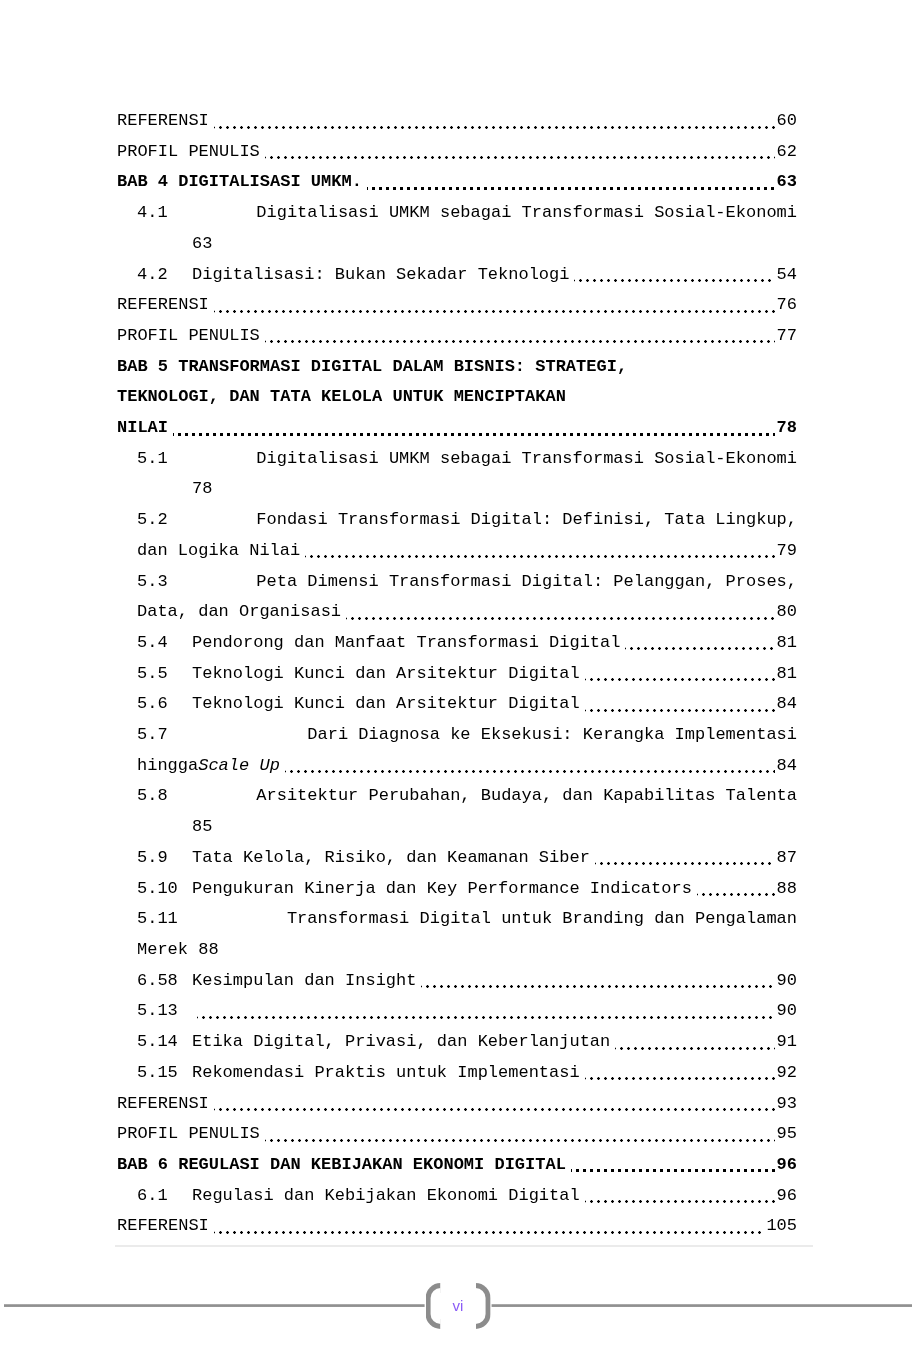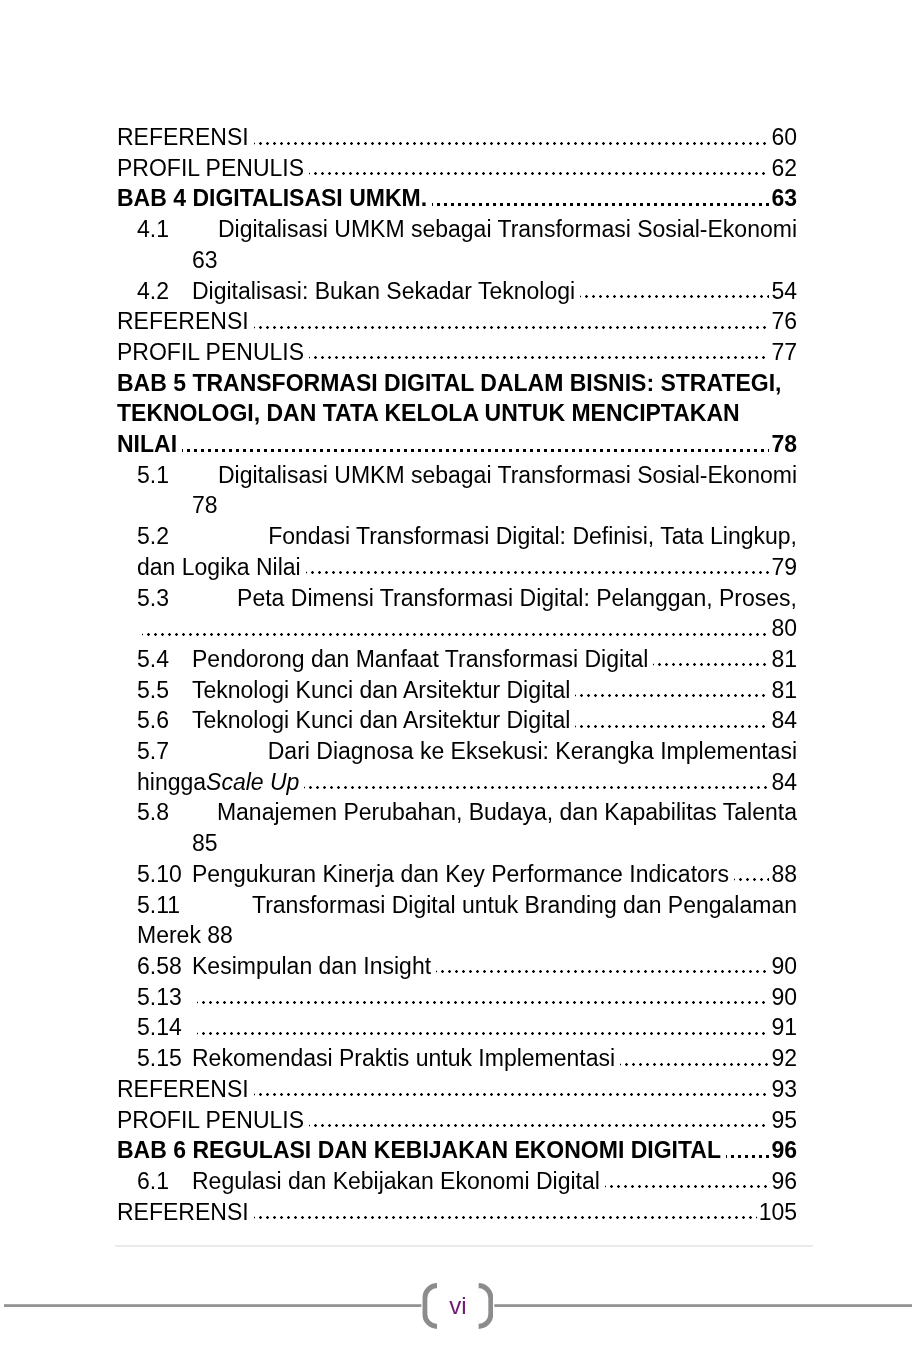--- a/index.html
+++ b/index.html
@@ -1,22 +1,22 @@
 <!DOCTYPE html>
 <html><head>
 <meta charset="utf-8">
 <style>
   html,body{margin:0;padding:0;}
   body{
     width:916px;height:1360px;position:relative;background:#ffffff;
     font-family:"Liberation Sans", sans-serif;color:#000;overflow:hidden;
   }
   .toc{
-    position:absolute;left:117px;top:122px;width:680px;
-    font-size:23px;line-height:30.7px;
+    position:absolute;left:117px;top:106px;width:680px;
+    font-size:17px;line-height:30.7px;font-family:Liberation Mono, monospace;
   }
   .row{display:flex;align-items:baseline;white-space:nowrap;}
   .row.ind1{padding-left:20px;justify-content:space-between;}
   .row.ind2{padding-left:75px;}
   .row.bold{font-weight:bold;text-align:right;}
   .num{display:inline-block;width:55px;flex:0 0 55px;}
   .it{font-style:italic;}
   .leader{
     flex:1 1 auto;min-width:10px;align-self:stretch;
     background-image:radial-gradient(circle, #000 1.15px, transparent 1.5px);
@@ -41,21 +41,21 @@
     padding:0 1px;
   }
   .bracket{width:15px;height:46px;box-sizing:border-box;flex:0 0 auto;}
   .bracket.left{
     border:5px solid #8c8c8c;border-right:none;border-radius:15px 0 0 15px;
   }
   .bracket.right{
     border:5px solid #8c8c8c;border-left:none;border-radius:0 15px 15px 0;
   }
   .page-label{
-    font-size:24px;line-height:20px;padding:0 12px;color:#701a75;
+    font-size:15px;line-height:20px;padding:0 12px;color:#8b5cf6;
   }
 </style>
 </head>
 <body>
 
 <div class="toc">
     <div class="row ind0">
       <span>REFERENSI</span>
       <span class="leader"></span>
       <span class="page">60</span>
@@ -118,20 +118,21 @@
     <div class="row ind1">
       <span>dan Logika Nilai</span>
       <span class="leader"></span>
       <span class="page">79</span>
     </div>
     <div class="row ind1">
       <span class="num">5.3</span>
       <span>Peta Dimensi Transformasi Digital: Pelanggan, Proses,</span>
     </div>
     <div class="row ind1">
+      <span>Data, dan Organisasi</span>
       <span class="leader"></span>
       <span class="page">80</span>
     </div>
     <div class="row ind1">
       <span class="num">5.4</span>
       <span>Pendorong dan Manfaat Transformasi Digital</span>
       <span class="leader"></span>
       <span class="page">81</span>
     </div>
     <div class="row ind1">
@@ -151,26 +152,32 @@
       <span>Dari Diagnosa ke Eksekusi: Kerangka Implementasi</span>
     </div>
     <div class="row ind1">
       <span>hingga </span>
       <span class="it">Scale Up</span>
       <span class="leader"></span>
       <span class="page">84</span>
     </div>
     <div class="row ind1">
       <span class="num">5.8</span>
-      <span>Manajemen Perubahan, Budaya, dan Kapabilitas Talenta</span>
+      <span>Arsitektur Perubahan, Budaya, dan Kapabilitas Talenta</span>
     </div>
     <div class="row ind2">
       <span>85</span>
     </div>
     <div class="row ind1">
+      <span class="num">5.9</span>
+      <span>Tata Kelola, Risiko, dan Keamanan Siber</span>
+      <span class="leader"></span>
+      <span class="page">87</span>
+    </div>
+    <div class="row ind1">
       <span class="num">5.10</span>
       <span>Pengukuran Kinerja dan Key Performance Indicators</span>
       <span class="leader"></span>
       <span class="page">88</span>
     </div>
     <div class="row ind1">
       <span class="num">5.11</span>
       <span>Transformasi Digital untuk Branding dan Pengalaman</span>
     </div>
     <div class="row ind1">
@@ -182,20 +189,21 @@
       <span class="leader"></span>
       <span class="page">90</span>
     </div>
     <div class="row ind1">
       <span class="num">5.13</span>
       <span class="leader"></span>
       <span class="page">90</span>
     </div>
     <div class="row ind1">
       <span class="num">5.14</span>
+      <span>Etika Digital, Privasi, dan Keberlanjutan</span>
       <span class="leader"></span>
       <span class="page">91</span>
     </div>
     <div class="row ind1">
       <span class="num">5.15</span>
       <span>Rekomendasi Praktis untuk Implementasi</span>
       <span class="leader"></span>
       <span class="page">92</span>
     </div>
     <div class="row ind0">

